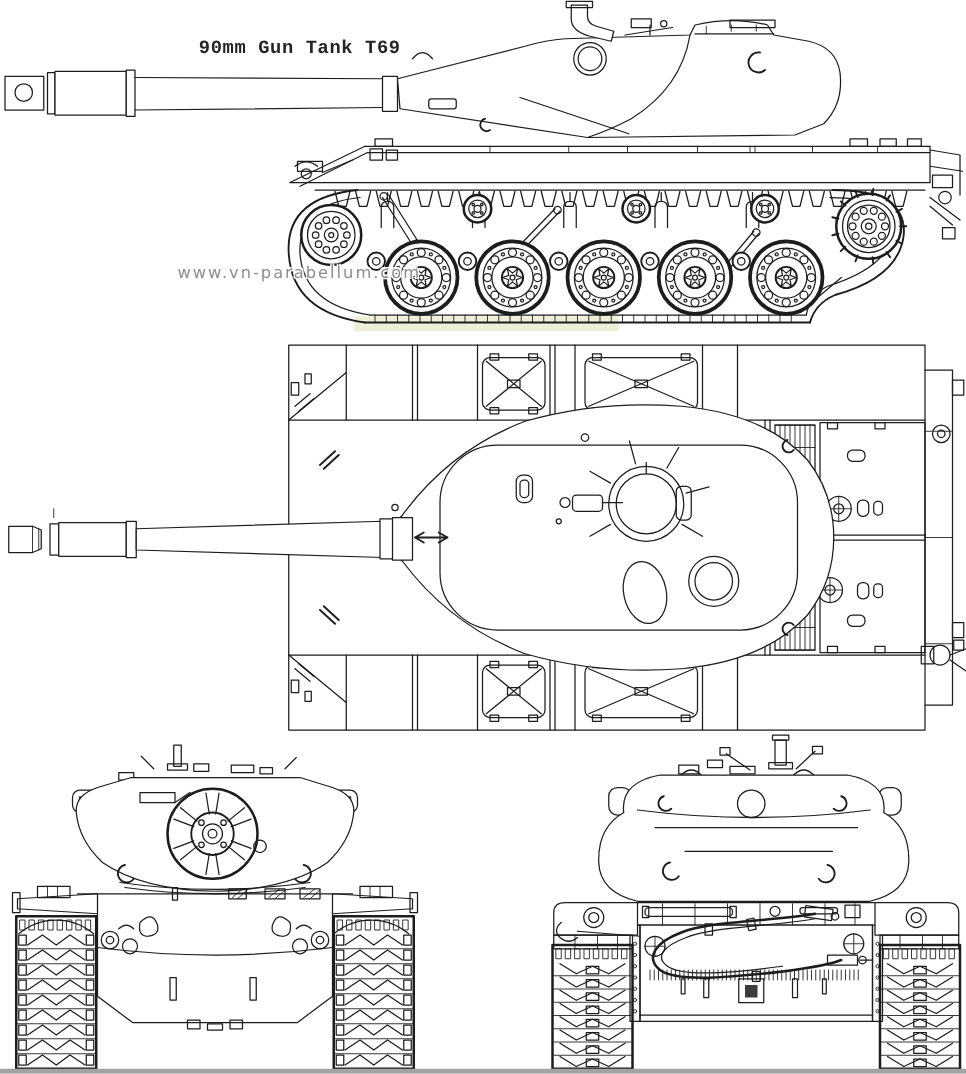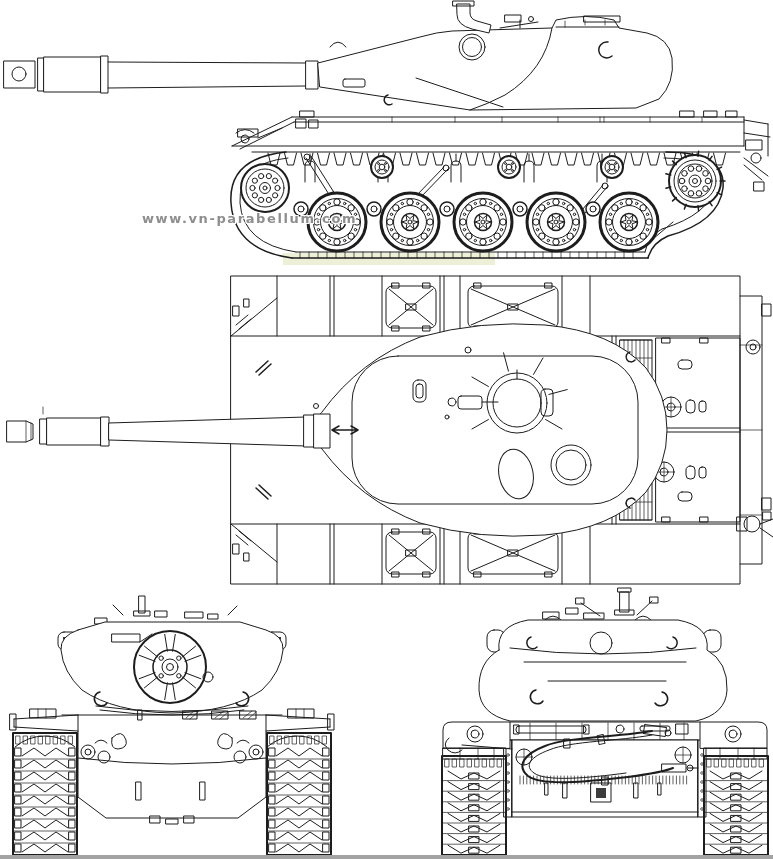--- a/index.html
+++ b/index.html
@@ -19,21 +19,21 @@
   .sw2  { stroke-width:2; }
   .sw3  { stroke-width:3; }
   .title {
     position:absolute; left:159px; top:30px;
     font-family:"Liberation Mono","DejaVu Sans Mono",monospace;
     font-size:15px; font-weight:700; letter-spacing:.5px; white-space:pre;
   }
   .watermark {
     position:absolute; left:142px; top:211px;
     font-family:"DejaVu Sans", sans-serif;
-    font-size:13px; font-weight:700; letter-spacing:1.6px;
+    font-size:13px; font-weight:400; letter-spacing:1.6px;
     text-shadow:0 0 1px #fff, 0 0 2px #fff, 1px 1px 0 #fff, -1px -1px 0 #fff, 1px -1px 0 #fff, -1px 1px 0 #fff;
   }
   .footer-bar { position:absolute; left:0; bottom:0; width:773px; height:4px; }
 </style>
 </head>
 <body style="background: rgb(255, 255, 255);">
 
 <div class="stage">
 
 <svg id="bp" width="773" height="859" viewBox="0 0 773 859">
@@ -969,16 +969,17 @@
               <line x1="705" y1="844.2000000000002" x2="767" y2="844.2000000000002" class="thin"></line>
               <path d="M710,845.2000000000002 L723,853.2000000000002 L736,847.2000000000002 L749,853.2000000000002 L762,845.2000000000002"></path>
               <rect x="731" y="847.2000000000002" width="10" height="6"></rect>
               <line x1="705" y1="854.8000000000002" x2="767" y2="854.8000000000002" class="thin"></line>
             </g>
           </g>
     </g>
   </g>
 </svg>
 
+<div class="title" style="color: rgb(36, 36, 36);">90mm Gun Tank T69</div>
 <div class="watermark" style="color: rgb(142, 142, 142);">www.vn-parabellum.com</div>
 <div class="footer-bar" style="background: rgb(163, 163, 163);"></div>
 
 </div>
 
 </body></html>

